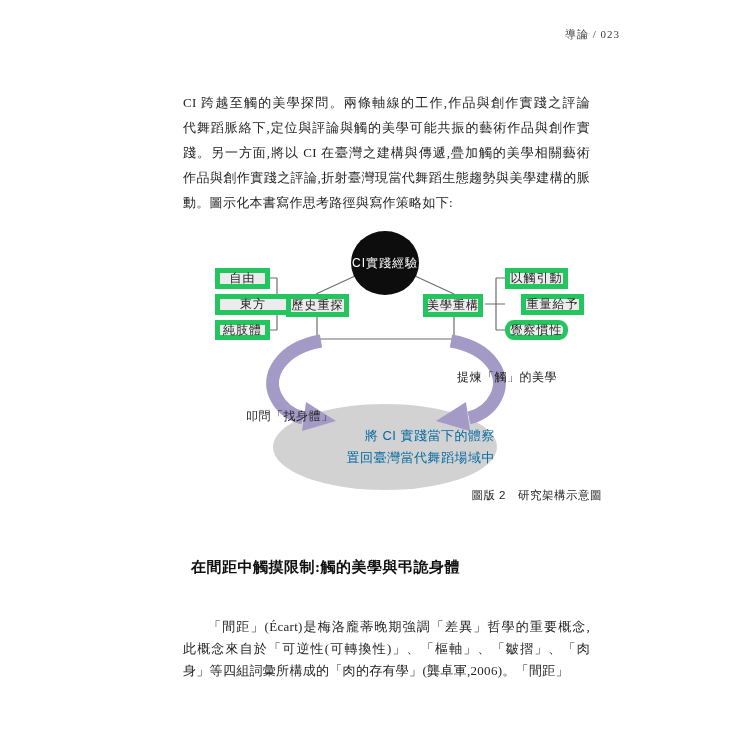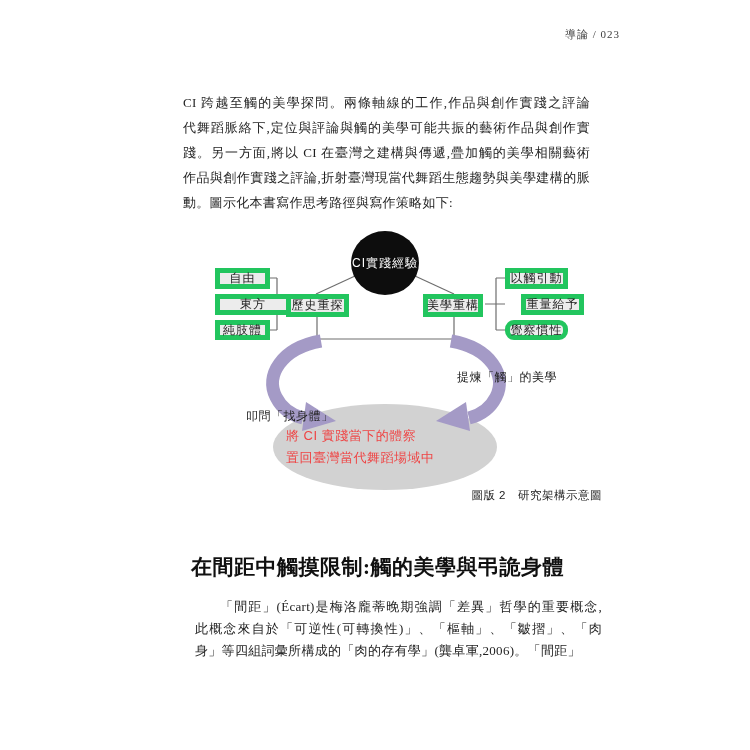--- a/index.html
+++ b/index.html
@@ -10,34 +10,34 @@
   }
   .page { position:relative; width:750px; height:750px; background:#ffffff; color:#1e1e1e; overflow:hidden; }
 
   .hdr {
     position:absolute; top:27px; left:183px; width:437px;
     text-align:right; font-size:11px; letter-spacing:1px; color:#3d3d3d;
   }
 
   .para { position:absolute; left:183px; width:407px; }
   .para1 { top:90px; }
-  .para2 { top:596px;margin-left:12px; }
+  .para2 { top:616px; }
   .tline {
     font-size:13px; color:#1f1f1f;
     text-align:justify; text-align-last:justify;
     letter-spacing:0.3px; white-space:nowrap;
   }
   .para1 .tline { line-height:25px; height:25px; }
   .para2 .tline { line-height:22px; height:22px; }
   .tline.lastline { text-align-last:auto; white-space:normal; }
   .tline.indent { text-indent:25px; }
 
   .heading {
     position:absolute; left:191px; top:555px;
-    font-size:21px; line-height:24px; font-weight:bold;
+    font-size:15px; line-height:24px; font-weight:bold;
     color:#101010; letter-spacing:0.5px;
   }
 
   
   .dg-svg { position:absolute; left:0; top:0; width:750px; height:750px; pointer-events:none; }
 
   .dbox {
     position:absolute; box-sizing:border-box;
     background:#ececec; border:5px solid #22c55e;
     display:flex; align-items:center; justify-content:center;
@@ -62,23 +62,23 @@
   }
 
   .alabel {
     position:absolute; font-family:"Liberation Sans", sans-serif;
     font-size:12px; color:#222222; letter-spacing:0.5px; white-space:nowrap;
   }
   .alabel.left  { left:246px; top:384px;margin-top:24px; }
   .alabel.right { left:444px; top:369px;margin-left:13px; }
 
   .etext {
-    position:absolute; left:286px; top:425px; width:220px;
-    text-align:left; font-family:"Liberation Sans", sans-serif;
-    font-size:13px; line-height:22px; color:#ef4444; letter-spacing:0.5px;
+    position:absolute; left:275px; top:425px; width:220px;
+    text-align:right; font-family:"Liberation Sans", sans-serif;
+    font-size:13px; line-height:22px; color:#0369a1; letter-spacing:0.5px;
   }
 
   .caption {
     position:absolute; left:202px; top:488px; width:400px; text-align:right;
     font-family:"Liberation Sans", sans-serif; font-size:11.5px; color:#222222;
     letter-spacing:0.5px;
   }
 </style>
 </head>
 <body>

